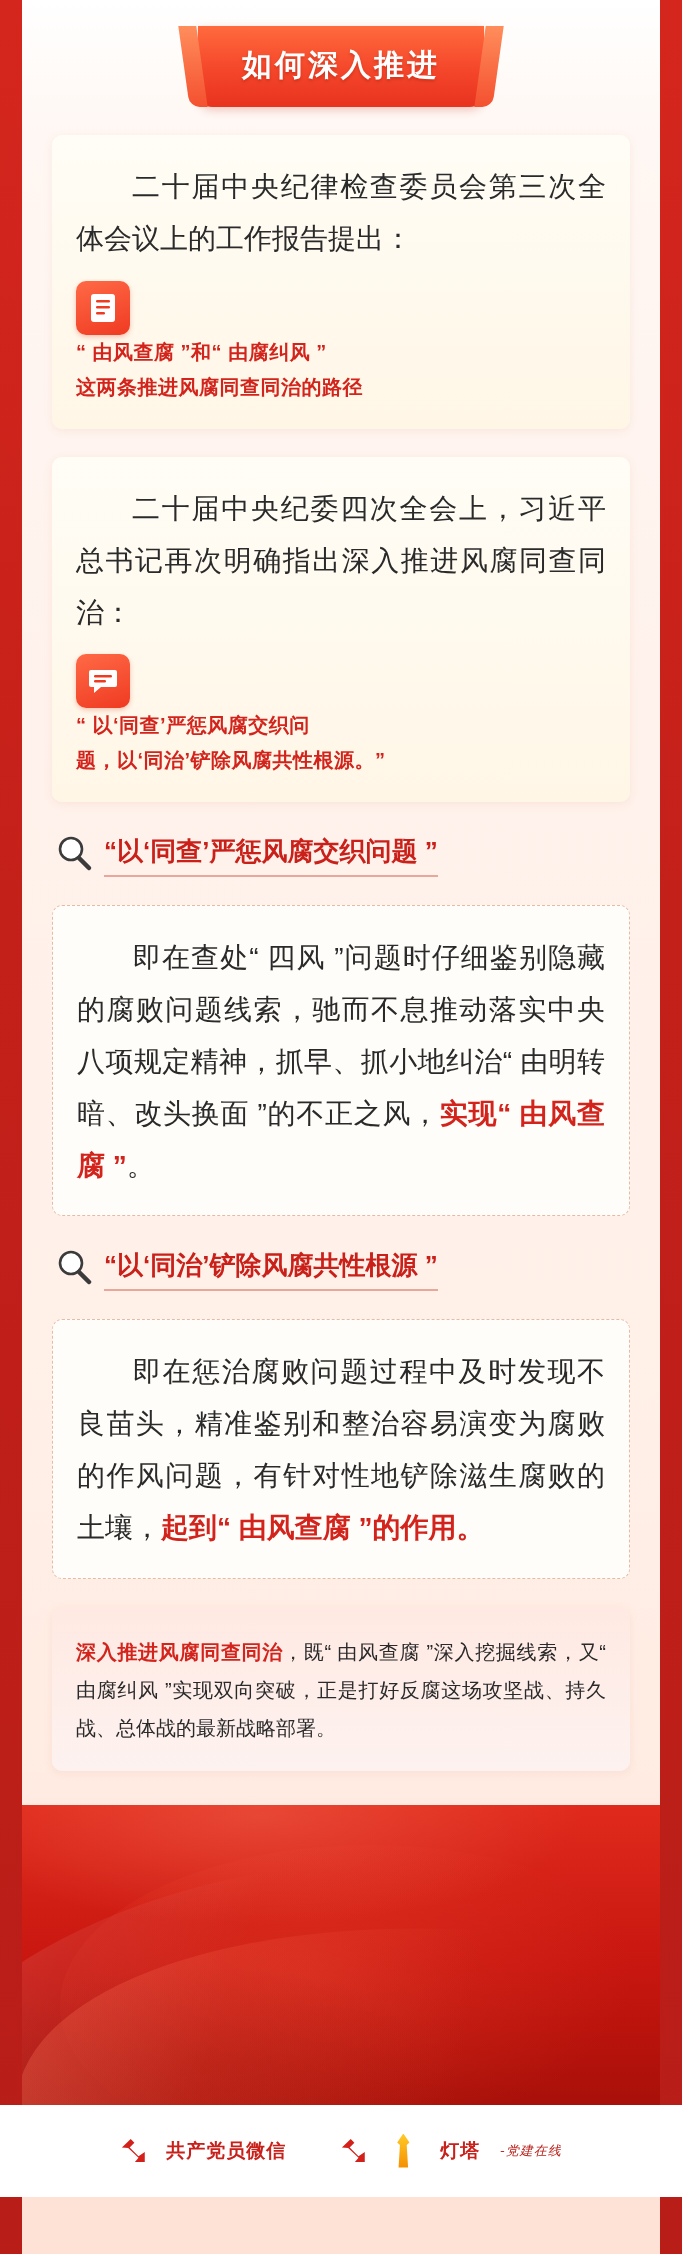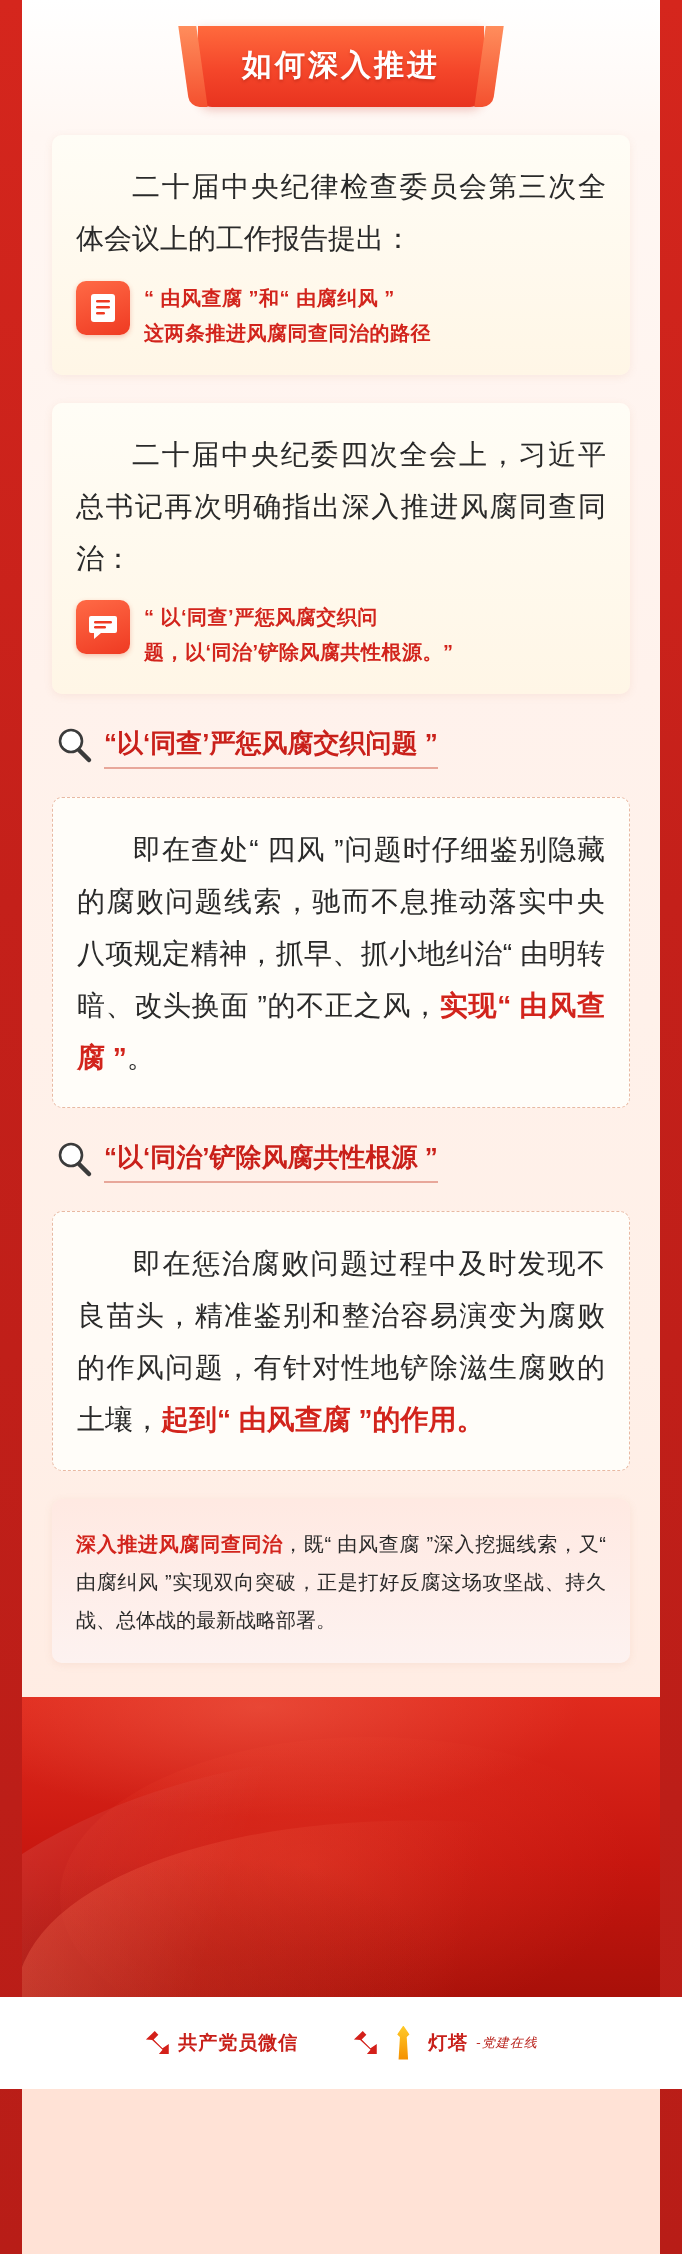--- a/index.html
+++ b/index.html
@@ -99,20 +99,21 @@
     line-height: 1.85;
     text-align: justify;
     text-indent: 2em;
   }
 
   
   .iconrow {
     display: flex;
     align-items: flex-start;
     margin-top: 16px;
+    flex-direction: column;
   }
   .badge {
     flex: 0 0 auto;
     width: 54px;
     height: 54px;
     border-radius: 10px;
     background: linear-gradient(160deg, #ff6a46 0%, #ef3a22 100%);
     display: flex;
     align-items: center;
     justify-content: center;
@@ -198,21 +199,21 @@
     height: 92px;
     display: flex;
     align-items: center;
     justify-content: center;
     gap: 54px;
     z-index: 6;
   }
   .logo {
     display: flex;
     align-items: center;
-    gap: 8px;
+    gap: 20px;
   }
   .logo-text {
     color: #c8201a;
     font-size: 19px;
     font-weight: bold;
     letter-spacing: 1px;
     font-family: "Liberation Serif", serif;
   }
   .logo-text.small { font-size: 13px; font-weight: normal; color: #b8201a; font-style: italic; }
   .emblem {

